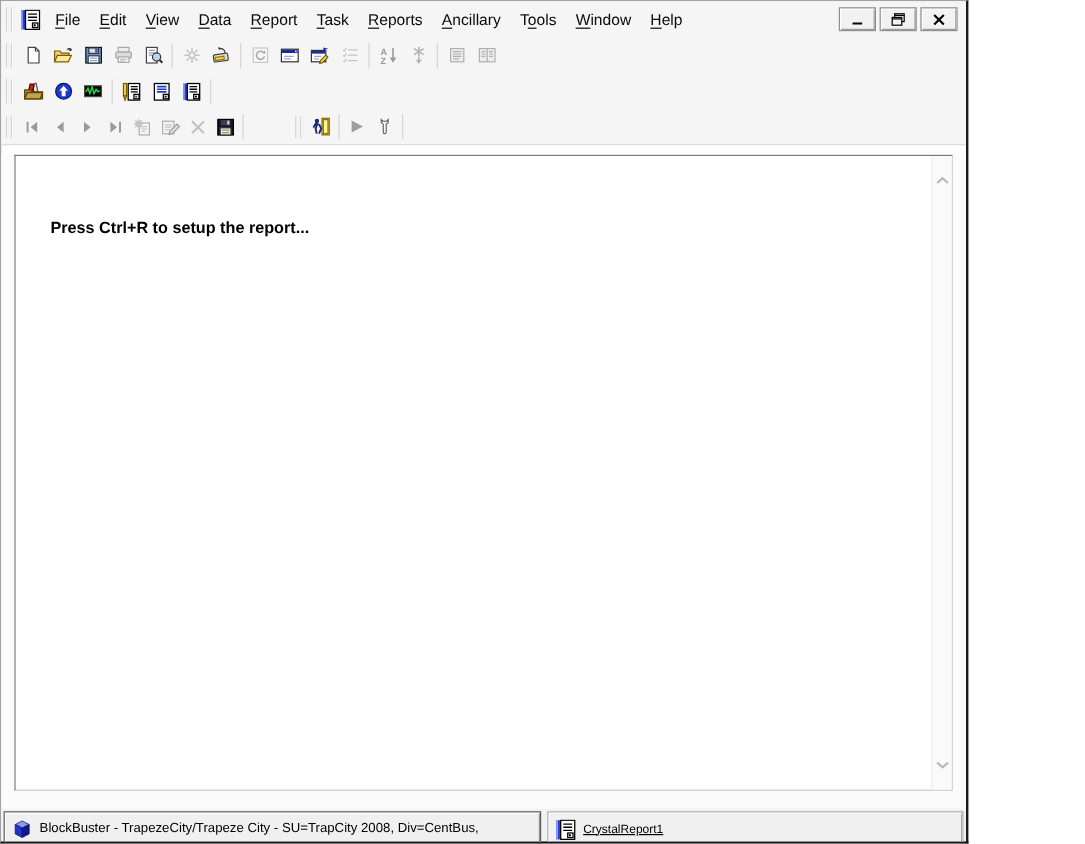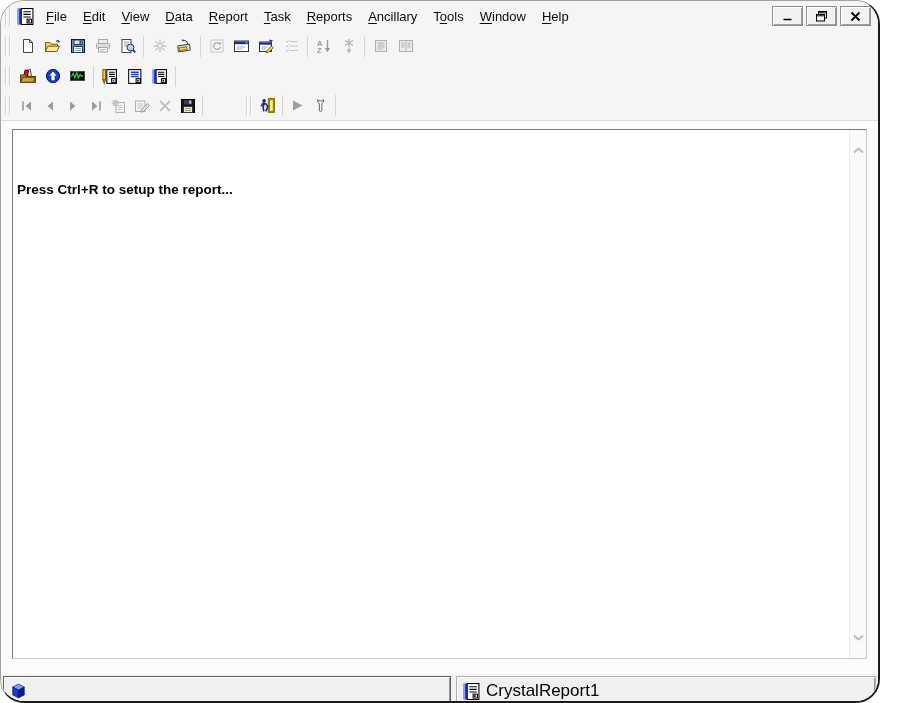--- a/index.html
+++ b/index.html
@@ -1,23 +1,22 @@
 <!DOCTYPE html>
 <html><head>
 <meta charset="utf-8">
 <style>
   * { box-sizing: border-box; margin: 0; padding: 0; }
   html,body { width: 904px; height: 703px; }
   body { font-family: "Liberation Sans", sans-serif; background: #fff; }
   .window {
-    width: 880px; height: 703px; position: relative; background: #fdfdfd;
+    width: 807px; height: 703px; position: relative; background: #fdfdfd;
     border-top: 1px solid #a2a2a2; border-left: 1px solid #a2a2a2;
     border-right: 2px solid #1a1a1a; border-bottom: 2px solid #1a1a1a;
     overflow: hidden;
-    border-radius: 24px;
   }
   
   .menubar { height: 30px; display: flex; align-items: center; background: #f5f5f5; padding-left: 2px; }
   .grip { display: flex; gap: 2px; margin: 0 4px 0 2px; align-self: stretch; align-items: center; cursor: move; }
   .grip i { display: block; width: 2px; height: 20px; background: #d2d2d2; border-right: 1px solid #fff; }
   .grip.small i { height: 18px; }
   .appicon { margin: 0 4px 0 2px; display: flex; }
   .menus { display: flex; align-items: center; }
   .menu-item { padding: 4px 8px; font-size: 13px; color: #0a0a0a; cursor: default; }
   .menu-item u { text-decoration: underline; text-underline-offset: 2px; }
@@ -34,38 +33,38 @@
   .tbtn { width: 25px; height: 25px; display: flex; align-items: center; justify-content: center; border-radius: 2px; }
   .tbtn.sm { width: 23px; }
   .tsep { width: 1px; height: 21px; background: #d4d4d4; margin: 0 3px; }
   .tgap { width: 38px; }
   
   .workspace { height: 545px; background: #fbfbfb; }
   .content {
     position: relative; margin: 8px 11px 7px 11px; height: 530px; background: #ffffff;
     border: 1px solid; border-color: #7b7b7b #c9c9c9 #c9c9c9 #7b7b7b;
   }
-  .message { position: absolute; left: 4px; top: 52px; font-size: 13.5px; font-weight: bold; color: #000; }
+  .message { position: absolute; left: 29px; top: 52px; font-size: 13.5px; font-weight: bold; color: #000; }
   .scrollbar {
     position: absolute; top: 0; right: 0; bottom: 0; width: 17px;
     background: #fafafa; border-left: 1px solid #ededed;
   }
   .sb-arrow { position: absolute; left: 0; width: 17px; height: 17px; display: flex; align-items: center; justify-content: center; }
   .sb-arrow.up { top: 12px; } .sb-arrow.down { bottom: 12px; }
   
   .taskbar { height: 34px; background: #f2f2f2; display: flex; align-items: center; gap: 5px; padding: 0 2px; }
   .taskbtn {
     height: 30px; background: #f0f0f0; display: flex; align-items: center; gap: 6px;
     border: 1px solid #9a9a9a; box-shadow: inset 1px 1px 0 #ffffff, inset -1px -1px 0 #949494;
     padding: 0 6px; cursor: default;
   }
   .taskbtn.active { width: 448px; border-color: #5f5f5f; }
   .taskbtn.plain { flex: 1; border-color: #b0b0b0; }
   .tasktext { font-size: 11px; line-height: 13.5px; color: #000; white-space: nowrap; overflow: hidden; }
-  .tasklabel { font-size: 17px; color: #000; }
+  .tasklabel { font-size: 10px; color: #000; text-decoration: underline; }
   svg { display: block; }
 </style>
 </head>
 <body>
 
 <div class="window">
 
   <div class="menubar">
     <div class="grip">
         <i></i>
@@ -402,20 +401,21 @@
   <div class="taskbar">
     <div class="taskbtn active">
       <span>
         <svg width="17" height="18" viewBox="0 0 16 17">
           <path d="M2.5 4.8L8 2l5.5 2.8L8 7.6z" fill="#8a9af0" stroke="#0a1866" stroke-width="0.6"></path>
           <path d="M2.5 4.8L8 7.6v7.4L2.5 12.2z" fill="#2233cc" stroke="#0a1866" stroke-width="0.6"></path>
           <path d="M13.5 4.8L8 7.6v7.4l5.5-2.8z" fill="#0d1a8a" stroke="#0a1866" stroke-width="0.6"></path>
         </svg>
       </span>
       <div class="tasktext">
+        <div>BlockBuster - TrapezeCity/Trapeze City -  SU=TrapCity 2008, Div=CentBus,</div>
       </div>
     </div>
     <div class="taskbtn plain">
       <span>
         <svg width="17" height="17" viewBox="0 0 16 16">
           <rect x="0.5" y="0.5" width="3.4" height="15" fill="#2a3fd4"></rect>
           <rect x="0.5" y="0.5" width="1.4" height="15" fill="#8b9bff"></rect>
           <rect x="4" y="0.5" width="11" height="15" fill="#fff" stroke="#000"></rect>
           <path d="M6 3.5h7M6 6h7M6 8.5h7" stroke="#000"></path>
           <rect x="9.5" y="10.5" width="4.2" height="3.6" fill="#fff" stroke="#000"></rect>

